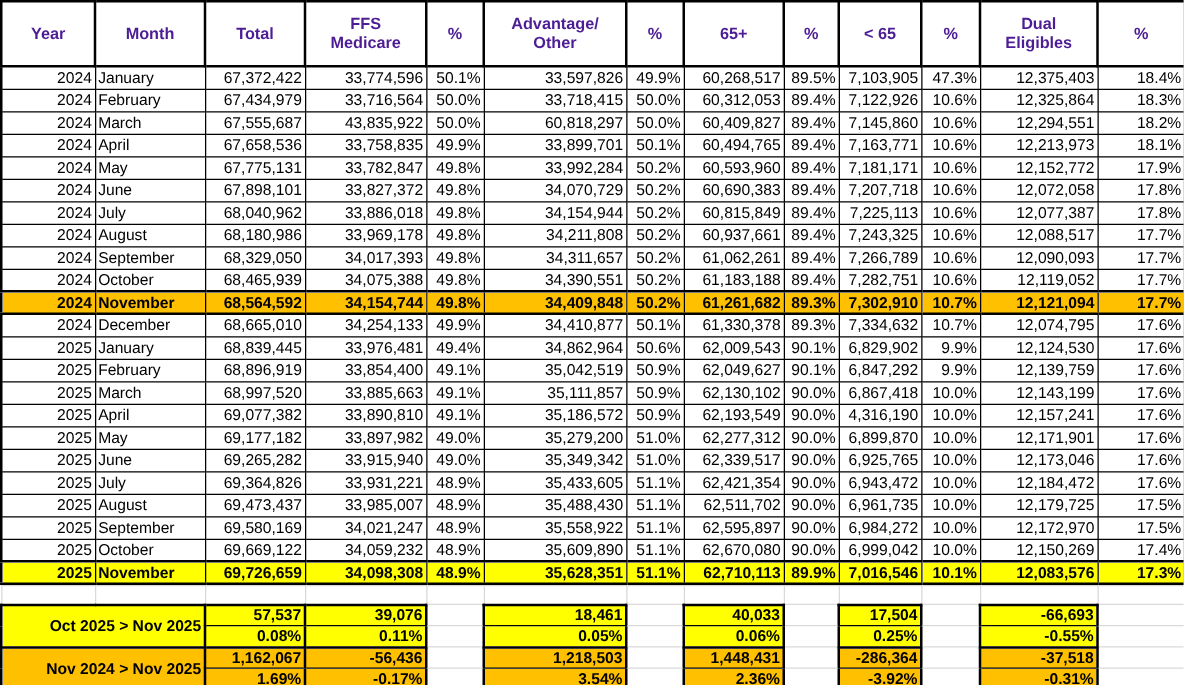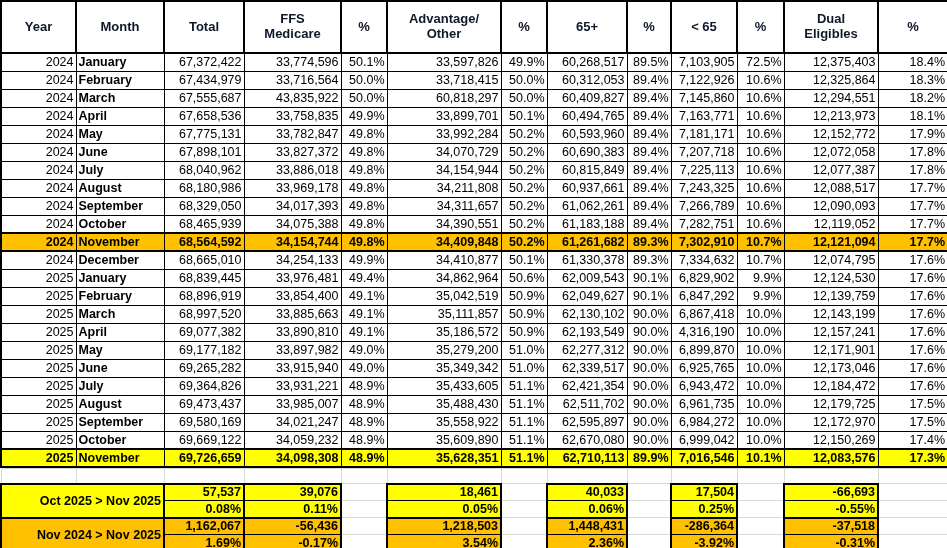--- a/index.html
+++ b/index.html
@@ -9,31 +9,31 @@
 
   table { border-collapse: collapse; table-layout: fixed; width: 947px; }
 
   
   table.main { border: 2px solid #000; }
   table.main th {
     border: 2px solid #000;
     font-size: 13px; font-weight: bold;
     text-align: center; vertical-align: middle;
     white-space: pre-line; line-height: 1.12;
-    height: 52px; padding: 1px 2px; background: #fff; color: #0f172a;
+    height: 52px; padding: 1px 2px; background: #fff; color: #4c1d95;
   }
   table.main td {
     border: 1px solid #000;
     font-size: 12.5px; color: #000;
     height: 18px; padding: 0 2px;
     overflow: hidden; white-space: nowrap;
     background: #fff;
   }
   td.year  { text-align: right; }
-  td.month { text-align: left; padding-left: 5px; font-weight: bold; }
+  td.month { text-align: left; padding-left: 5px; }
   td.num   { text-align: right; padding-right: 3px; }
   td.pct   { text-align: right; padding-right: 2px; }
 
   tr.hl-orange td { background: #FFC000; font-weight: bold; border-top: 2px solid #000; border-bottom: 2px solid #000; }
   tr.hl-yellow td { background: #FFFF00; font-weight: bold; border-top: 2px solid #000; border-bottom: 2px solid #000; }
 
   
   table.summary td { font-size: 12.5px; color: #000; padding: 0 2px; overflow: hidden; white-space: nowrap; }
   td.gridcell { border: 1px solid #D9D9D9; background: #fff; }
   tr.gap td { height: 15px; }
@@ -97,21 +97,21 @@
           <td class="year">2024</td>
           <td class="month">January</td>
           <td class="num">67,372,422</td>
           <td class="num">33,774,596</td>
           <td class="pct">50.1%</td>
           <td class="num">33,597,826</td>
           <td class="pct">49.9%</td>
           <td class="num">60,268,517</td>
           <td class="pct">89.5%</td>
           <td class="num">7,103,905</td>
-          <td class="pct">72.5%</td>
+          <td class="pct">47.3%</td>
           <td class="num">12,375,403</td>
           <td class="pct">18.4%</td>
         </tr>
         <tr>
           <td class="year">2024</td>
           <td class="month">February</td>
           <td class="num">67,434,979</td>
           <td class="num">33,716,564</td>
           <td class="pct">50.0%</td>
           <td class="num">33,718,415</td>

